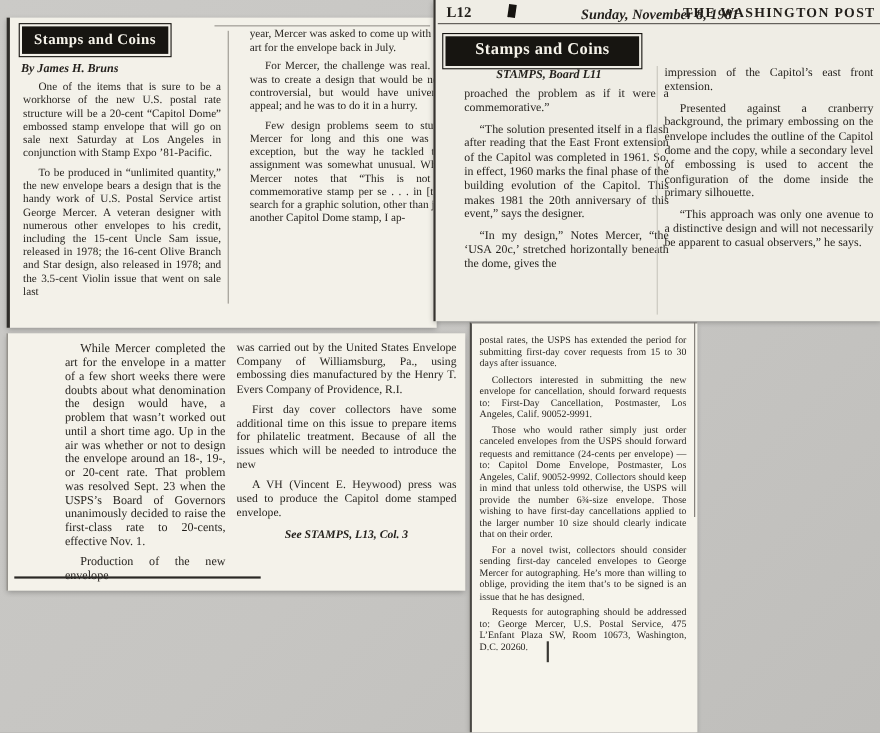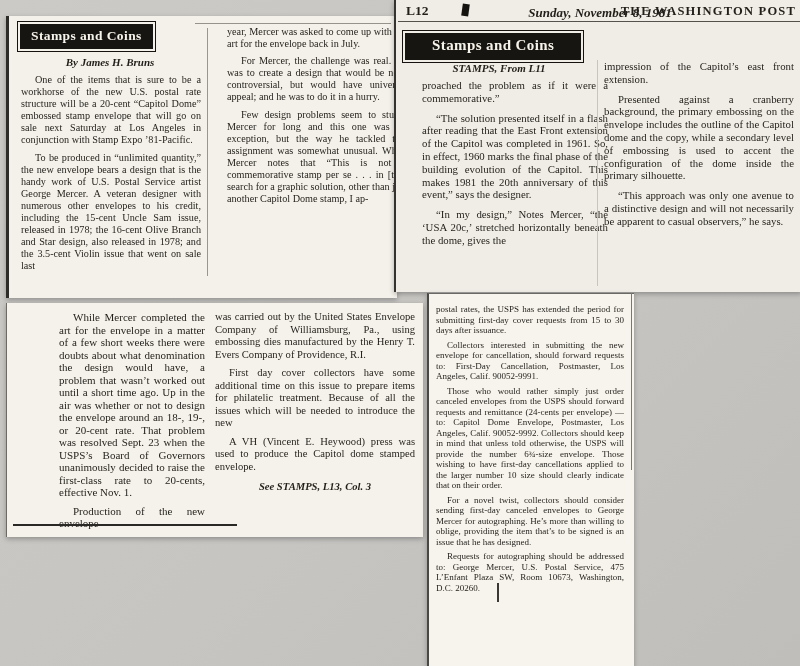--- a/index.html
+++ b/index.html
@@ -14,21 +14,21 @@
   .clip-bl{left:6px;top:303px;width:416px;height:234px;background:#f4f2ea;border-left:1px solid #6d6a64;}
   .clip-br{left:427px;top:293px;width:205px;height:373px;background:#f6f4ec;border-left:2px solid #4a4844;border-top:1px solid #6b6965;}
 
   .head-box{position:absolute;border:1px solid #15130f;padding:2px;background:inherit;}
   .head-bar{background:#171511;color:#f6f3ea;font-weight:bold;white-space:nowrap;letter-spacing:.4px;}
   .clip-tl .head-box{left:8px;top:5px;}
   .clip-tl .head-bar{font-size:13.5px;padding:4px 11px 5px;}
   .clip-tr .head-box{left:6px;top:30px;}
   .clip-tr .head-bar{font-size:15px;padding:4px 27px 6px;}
 
-  .byline{position:absolute;left:10px;top:40px;width:182px;text-align:center;font-weight:bold;font-style:italic;font-size:11px;}
+  .byline{position:absolute;left:10px;top:40px;width:182px;font-weight:bold;font-style:italic;font-size:11px;}
 
   .col{position:absolute;text-align:justify;}
   .col p{margin:0 0 5px;text-indent:14px;}
   .col p.noindent{text-indent:0;}
   .cont-line{font-weight:bold;font-style:italic;text-align:center;text-indent:0 !important;margin-top:8px !important;font-size:10.5px;}
 
   .col-a1-1{left:12px;top:58px;width:180px;}
   .col-a1-1 p{font-size:10.2px;line-height:12.1px;}
   .col-a1-2{left:218px;top:10px;width:180px;}
   .col-a1-2 p{font-size:10.2px;line-height:12.1px;}
@@ -91,21 +91,21 @@
     <div class="masthead">
       <span class="mh-page">L12</span>
       <span class="ink-mark"></span>
       <span class="mh-date">Sunday, November 8, 1981</span>
       <span class="mh-paper">THE WASHINGTON POST</span>
     </div>
     <div class="mh-rule"></div>
     <div class="head-box">
       <div class="head-bar">Stamps and Coins</div>
     </div>
-    <div class="jump-line">STAMPS, From L11</div>
+    <div class="jump-line">STAMPS, Board L11</div>
     <div class="col col-a2-1">
       <p class="noindent">proached the problem as if it were a commemorative.”</p>
       <p>“The solution presented itself in a flash after reading that the East Front extension of the Capitol was completed in 1961. So, in effect, 1960 marks the final phase of the building evolution of the Capitol. This makes 1981 the 20th anniversary of this event,” says the designer.</p>
       <p>“In my design,” Notes Mercer, “the ‘USA 20c,’ stretched horizontally beneath the dome, gives the</p>
     </div>
     <div class="vline vline-tr"></div>
     <div class="col col-a2-2">
       <p class="noindent">impression of the Capitol’s east front extension.</p>
       <p>Presented against a cranberry background, the primary embossing on the envelope includes the outline of the Capitol dome and the copy, while a secondary level of embossing is used to accent the configuration of the dome inside the primary silhouette.</p>
       <p>“This approach was only one avenue to a distinctive design and will not necessarily be apparent to casual observers,” he says.</p>

